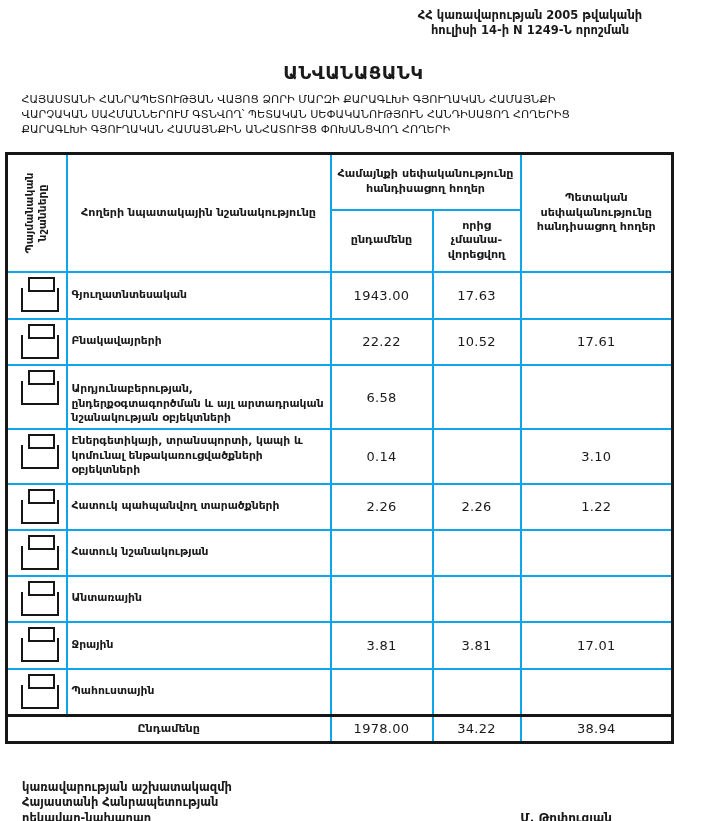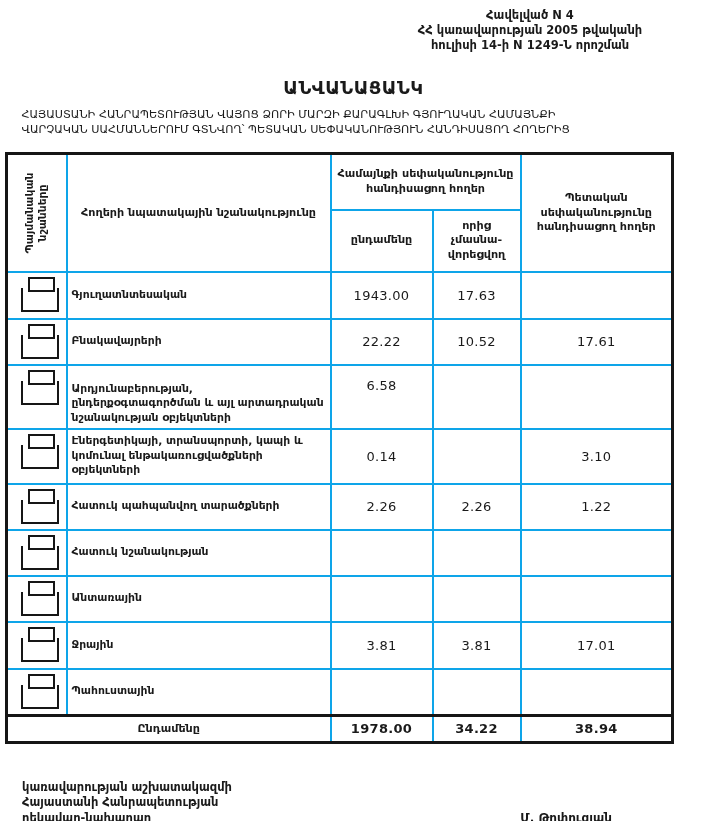--- a/index.html
+++ b/index.html
@@ -89,21 +89,21 @@
     vertical-align: middle;
     letter-spacing: 0.3px;
   }
   tr.total-row td { border-top: 3px solid #161616; }
   td.total-label {
     text-align: center;
     font-weight: bold;
     font-size: 11.2px;
     vertical-align: middle;
   }
-  tr.total-row td.num { font-weight: bold; }
+  tr.total-row td.num { font-weight: normal; }
 
   .footer {
     display: flex;
     justify-content: space-between;
     align-items: flex-end;
     margin: 36px 95px 0 22px;
   }
   .footer-left {
     font-weight: bold;
     font-size: 11.5px;
@@ -114,30 +114,30 @@
     font-size: 12px;
     padding-bottom: 1px;
   }
 </style>
 </head>
 <body>
 
 <div class="doc">
 
   <div class="annex">
-    <div>Հավելված N 4</div>
     <div>ՀՀ կառավարության 2005 թվականի</div>
     <div>հուլիսի 14-ի N 1249-Ն որոշման</div>
   </div>
 
   <div class="title">ԱՆՎԱՆԱՑԱՆԿ</div>
 
   <div class="subtitle">
     <div>ՀԱՅԱՍՏԱՆԻ ՀԱՆՐԱՊԵՏՈՒԹՅԱՆ ՎԱՅՈՑ ՁՈՐԻ ՄԱՐԶԻ ՔԱՐԱԳԼԽԻ ԳՅՈՒՂԱԿԱՆ ՀԱՄԱՅՆՔԻ</div>
     <div>ՎԱՐՉԱԿԱՆ ՍԱՀՄԱՆՆԵՐՈՒՄ ԳՏՆՎՈՂ՝ ՊԵՏԱԿԱՆ ՍԵՓԱԿԱՆՈՒԹՅՈՒՆ ՀԱՆԴԻՍԱՑՈՂ ՀՈՂԵՐԻՑ</div>
+    <div>ՔԱՐԱԳԼԽԻ ԳՅՈՒՂԱԿԱՆ ՀԱՄԱՅՆՔԻՆ ԱՆՀԱՏՈՒՅՑ ՓՈԽԱՆՑՎՈՂ ՀՈՂԵՐԻ</div>
   </div>
 
   <table class="lands">
     <colgroup>
       <col style="width:60px">
         <col style="width:264px">
         <col style="width:102px">
         <col style="width:88px">
         <col style="width:152px">
     </colgroup>
@@ -178,21 +178,21 @@
         <td class="num">10.52</td>
         <td class="num">17.61</td>
       </tr>
       <tr style="height:64px">
         <td class="sign-cell">
             <div class="sign">
               <div class="box"></div>
             </div>
           </td>
         <td class="label" style="vertical-align:bottom">Արդյունաբերության, ընդերքօգտագործման և այլ արտադրական  նշանակության օբյեկտների</td>
-        <td class="num" style="vertical-align:top;padding-top:12px">6.58</td>
+        <td class="num" style="vertical-align:top;padding-top:24px">6.58</td>
         <td class="num"></td>
         <td class="num"></td>
       </tr>
       <tr style="height:55px">
         <td class="sign-cell">
             <div class="sign">
               <div class="box"></div>
             </div>
           </td>
         <td class="label">Էներգետիկայի,  տրանսպորտի,  կապի և կոմունալ ենթակառուցվածքների  օբյեկտների</td>

